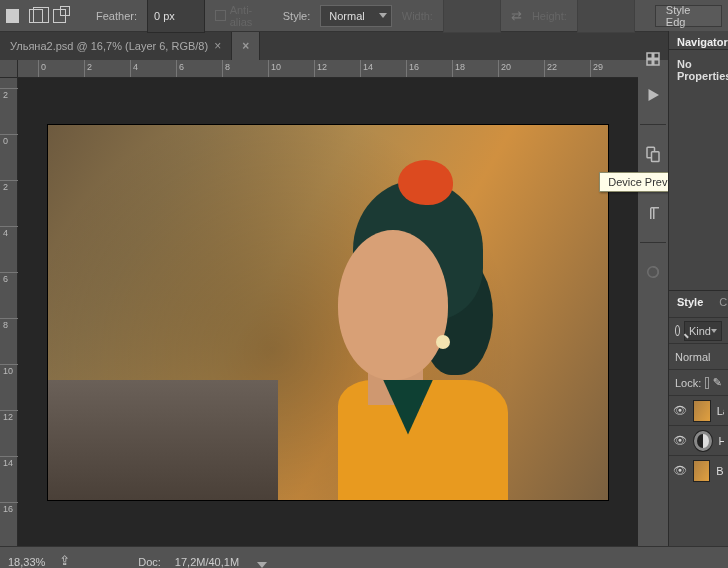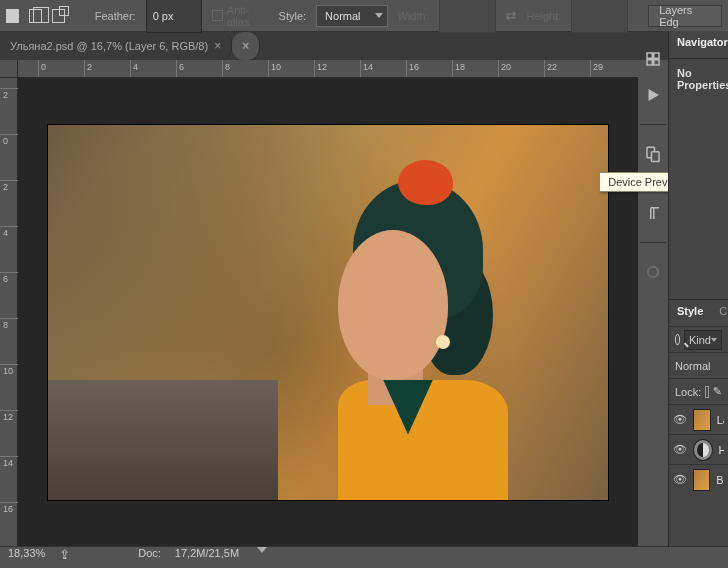--- a/index.html
+++ b/index.html
@@ -15,21 +15,21 @@
 .lbl { color:#bbb; }
 .dim { color:#666; }
 .field { background:#3f3f3f; border:1px solid #2a2a2a; color:#ddd; padding:2px 6px; width:60px; height:35px; display:inline-flex; align-items:center; }
 .select { background:#3f3f3f; border:1px solid #666; color:#ddd; height:22px; display:inline-flex; align-items:center; padding:0 4px 0 8px; gap:14px; }
 .select .caret { border-left:4px solid transparent; border-right:4px solid transparent; border-top:5px solid #aaa; }
 .btn { background:#5a5a5a; border:1px solid #3a3a3a; color:#ccc; padding:3px 10px; height:22px; display:inline-flex; align-items:center; }
 .swap-icon { color:#777; font-size:13px; }
 
 
 .tabs { height:28px; background:#3a3a3a; display:flex; align-items:flex-end; }
-.tab { height:28px; padding:0 10px; display:flex; align-items:center; gap:6px; color:#aaa; font-size:11px; border-right:1px solid #2b2b2b; cursor:pointer;border-radius:12px;}
+.tab { height:28px; padding:0 10px; display:flex; align-items:center; gap:6px; color:#aaa; font-size:11px; border-right:1px solid #2b2b2b; cursor:pointer;}
 .tab.active { background:#535353; color:#eee; font-weight:bold;}
 .tab .x { color:#999; font-size:12px; }
 
 
 .workspace { position:absolute; left:0; top:60px; right:90px; bottom:22px; background:#262626; }
 .ruler-h { position:absolute; left:18px; right:0; top:0; height:18px; background:#535353; border-bottom:1px solid #2a2a2a; overflow:hidden;}
 .ruler-h .tick { position:absolute; top:0; width:1px; height:18px; background:#777;}
 .ruler-h .num { position:absolute; top:2px; color:#bbb; font-size:9px;}
 .ruler-v { position:absolute; left:0; top:18px; width:18px; bottom:0; background:#535353; border-right:1px solid #2a2a2a;}
 .ruler-v .tick { position:absolute; left:0; height:1px; width:18px; background:#777;}
@@ -51,38 +51,38 @@
 .road { position:absolute; left:0; bottom:0; width:230px; height:120px; background:linear-gradient(#6a6058,#4a4038);}
 
 
 .iconcol { position:absolute; right:60px; top:40px; width:30px; display:flex; flex-direction:column; align-items:center; gap:14px; padding-top:8px;}
 .iconcol .ic { width:22px; height:22px; display:flex; align-items:center; justify-content:center; color:#bbb; cursor:pointer;}
 .iconcol .ic svg { width:18px; height:18px; fill:#bbb; }
 .sep { width:26px; height:1px; background:#333; margin:4px 0;}
 
 
 .rpanel { position:absolute; right:0; top:31px; width:60px; bottom:0; background:#454545; border-left:1px solid #2b2b2b; display:flex; flex-direction:column;}
-.rpanel .tabsrow { display:flex; height:28px; border-bottom:1px solid #2b2b2b;}
+.rpanel .tabsrow { display:flex; height:19px; border-bottom:1px solid #2b2b2b;}
 .rpanel .ptab { padding:5px 8px; color:#bbb; font-size:11px; cursor:pointer; white-space:nowrap;}
 .rpanel .msg { padding:8px; color:#ddd; font-weight:bold; font-size:11px;}
 .layerspanel { margin-top:200px; border-top:1px solid #2b2b2b;}
 .layerspanel .hdr { display:flex; height:26px;}
 .layerspanel .hdr .ptab { font-weight:bold; color:#eee;}
 .filterrow, .blendrow, .lockrow { display:flex; align-items:center; height:26px; border-top:1px solid #333; padding:0 6px; gap:4px; font-size:11px; color:#ccc;}
 .filterrow .sel { flex:1; background:#3a3a3a; border:1px solid #2b2b2b; height:20px; display:flex; align-items:center; padding:0 4px; justify-content:space-between;}
 .layerrow { display:flex; align-items:center; height:30px; border-top:1px solid #333; padding:0 4px; gap:6px;}
 .eye { width:14px; text-align:center; color:#ccc; cursor:pointer;}
 .thumb { width:28px; height:22px; background:linear-gradient(120deg,#b08040,#e0a040); border:1px solid #222;}
 .thumb.adj { background:#888; border-radius:50%; position:relative;}
 .thumb.adj::after{content:'';position:absolute;inset:3px;border-radius:50%;background:linear-gradient(90deg,#222 50%,#ddd 50%);}
 .lname { color:#ddd; font-size:11px; white-space:nowrap; overflow:hidden;}
 .lockbox { width:12px;height:12px;border:1px solid #999;display:inline-block;}
 
 
-.status { position:absolute; left:0; right:0; bottom:0; height:22px; background:#535353; border-top:1px solid #333; display:flex; align-items:flex-start; padding:0 8px; gap:14px; font-size:11px;}
+.status { position:absolute; left:0; right:0; bottom:0; height:22px; background:#535353; border-top:1px solid #333; display:flex; align-items:flex-end; padding:0 8px; gap:14px; font-size:11px;}
 .status .share { color:#ccc; font-size:13px;}
 .status .tri { width:0;height:0;border-left:5px solid transparent;border-right:5px solid transparent;border-top:6px solid #aaa; display:inline-block; margin-left:4px;}
 
 
 .tooltip { position:absolute; right:35px; top:172px; background:#fffde9; color:#333; border:1px solid #8a8a6a; padding:3px 8px; font-size:11px; box-shadow:1px 1px 2px rgba(0,0,0,.4);}
 
 .caret-sm{border-left:3px solid transparent;border-right:3px solid transparent;border-top:4px solid #aaa;display:inline-block;}
 .mag{width:11px;height:11px;border:1.5px solid #ccc;border-radius:50%;position:relative;display:inline-block;}
 .mag::after{content:'';position:absolute;width:5px;height:1.5px;background:#ccc;transform:rotate(45deg);left:8px;top:9px;}
 </style>
@@ -104,21 +104,21 @@
   <span class="select">
     <span>Normal</span>
     <span class="caret"></span>
   </span>
   <span class="dim">Width:</span>
   <span class="field dim" style="background:#484848;border-color:#404040"></span>
   <span class="swap-icon">⇄</span>
   <span class="dim">Height:</span>
   <span class="field dim" style="background:#484848;border-color:#404040"></span>
   <span style="flex:1"></span>
-  <span class="btn">Layers Edg</span>
+  <span class="btn">Style Edg</span>
 </div>
 
 <div class="tabs">
   <div class="tab">
     <span>Ульяна2.psd @ 16,7% (Layer 6, RGB/8)</span>
     <span class="x">×</span>
   </div>
   <div class="tab active">
     <span class="x">×</span>
   </div>
@@ -276,15 +276,15 @@
         </div>
       </div>
   </div>
 </div>
 
 <div class="status">
   <span>18,33%</span>
   <span class="share">⇪</span>
   <span style="width:40px"></span>
   <span>Doc:</span>
-  <span>17,2M/21,5M</span>
+  <span>17,2M/40,1M</span>
   <span class="tri"></span>
 </div>
 
 </body></html>

